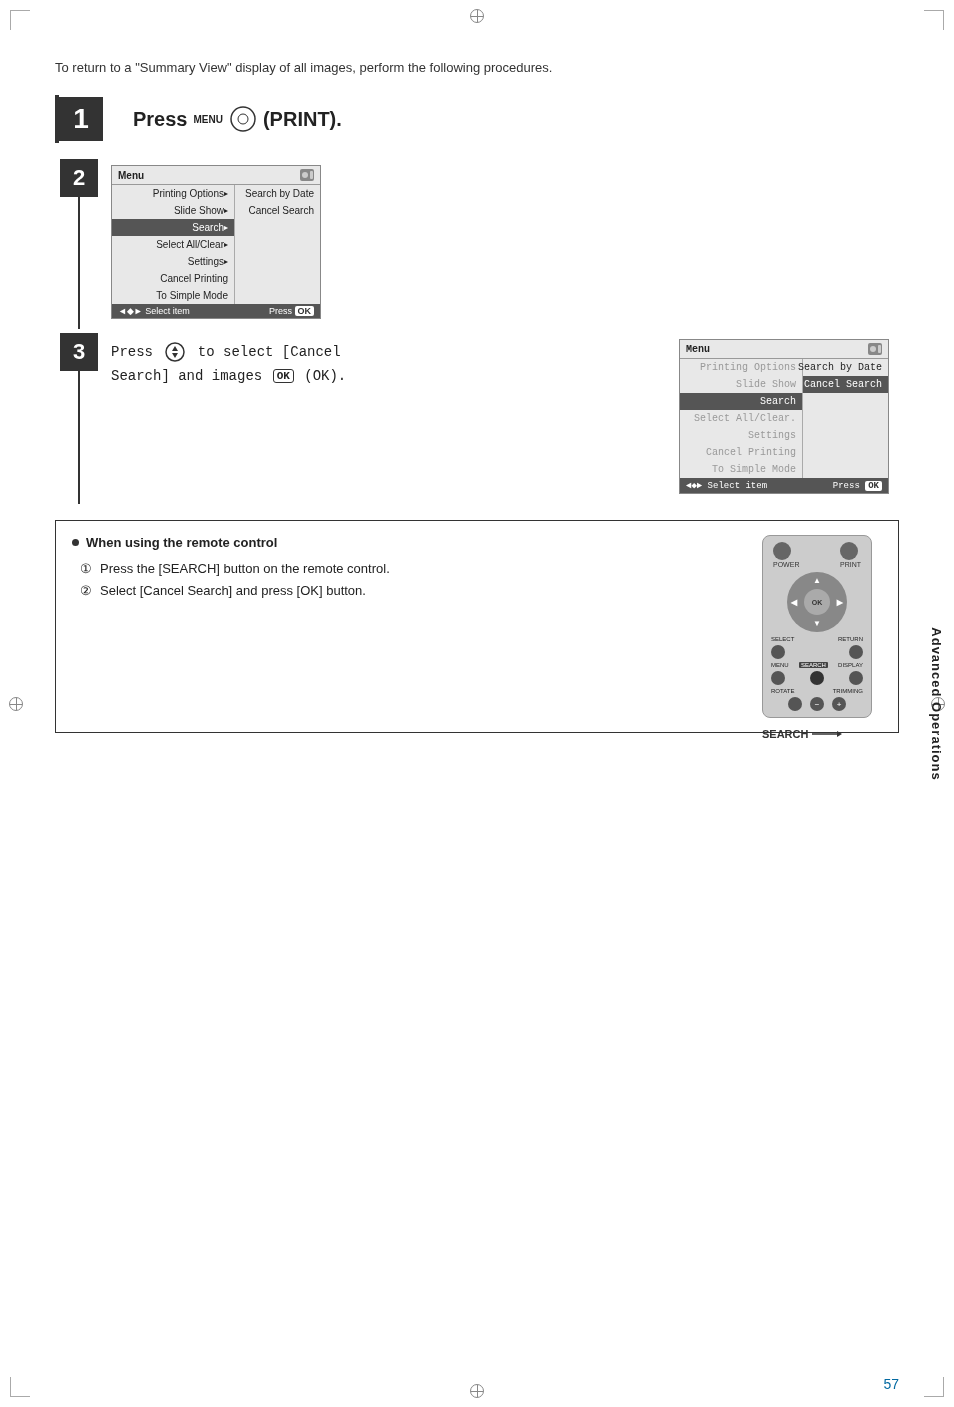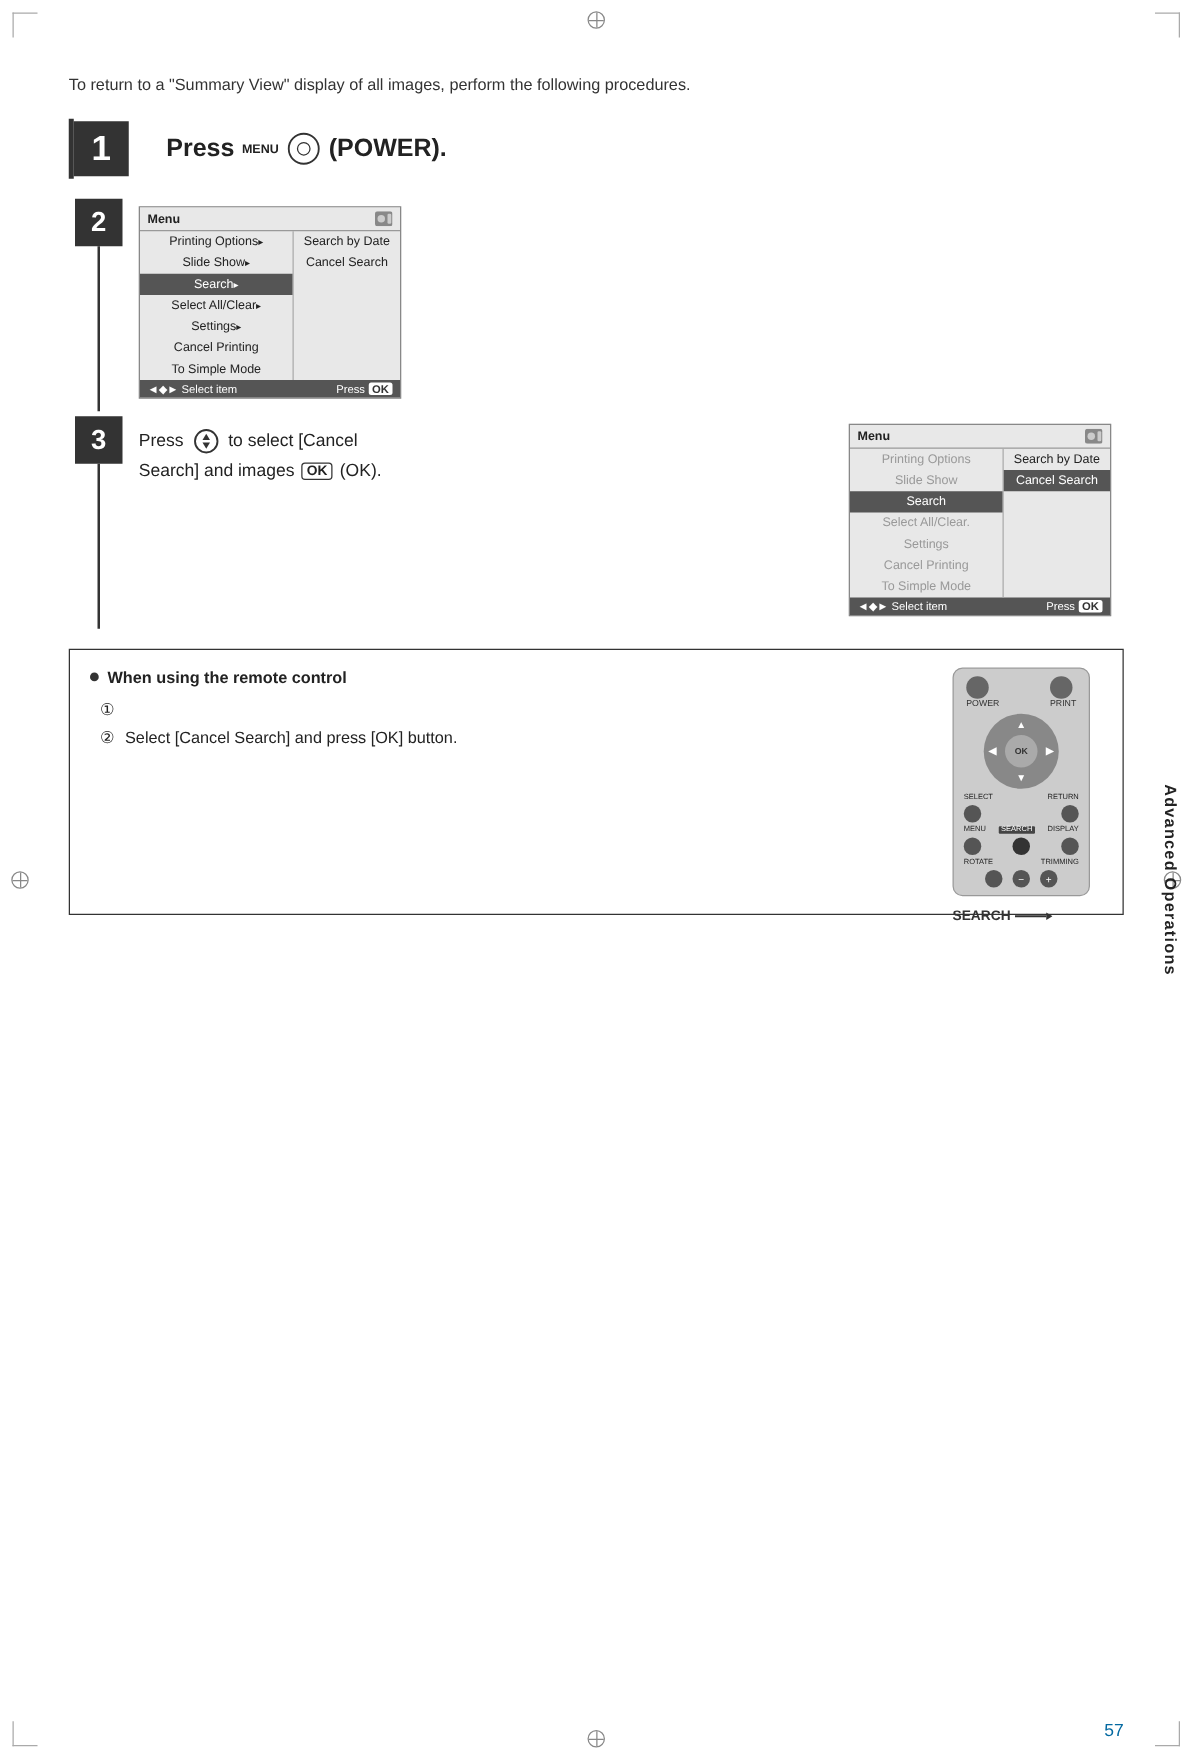--- a/index.html
+++ b/index.html
@@ -145,21 +145,21 @@
 
     .menu-right-col {
       width: 85px;
     }
 
     .menu-item {
       padding: 3px 6px;
       font-size: 10px;
       display: flex;
       align-items: center;
-      justify-content: center;
+      justify-content: flex-end;
       white-space: nowrap;
     }
 
     .menu-item.highlighted {
       background: #555;
       color: #fff;
     }
 
     .menu-item.selected {
       background: #555;
@@ -419,21 +419,21 @@
     <div style="padding: 10px 16px; font-size:20px; font-weight:bold; display:flex; align-items:center; gap:6px;">
       <span>Press</span>
       <span style="font-size:10px; font-weight:bold; vertical-align:super; position:relative;">
         <span>MENU</span>
       </span>
 
       <svg width="28" height="28" viewBox="0 0 28 28">
         <circle cx="14" cy="14" r="12" stroke="#333" stroke-width="1.5" fill="none"></circle>
         <circle cx="14" cy="14" r="5" stroke="#333" stroke-width="1" fill="none"></circle>
       </svg>
-      <span>(POWER).</span>
+      <span>(PRINT).</span>
     </div>
   </div>
 
   <div style="display:flex; margin-bottom: 4px; min-height: 140px;">
     <div style="display:flex; flex-direction:column; align-items:center; width:48px; flex-shrink:0;">
       <div style="width:38px; height:38px; background:#333; color:#fff; font-size:22px; font-weight:bold; display:flex; align-items:center; justify-content:center; flex-shrink:0;">2</div>
       <div style="width:2px; background:#333; flex:1;"></div>
     </div>
     <div style="flex:1; padding: 6px 10px 10px 8px; display:flex; align-items:flex-start; gap:12px;">
 
@@ -467,21 +467,21 @@
         </div>
       </div>
     </div>
   </div>
 
   <div style="display:flex; margin-bottom: 16px; min-height:160px;">
     <div style="display:flex; flex-direction:column; align-items:center; width:48px; flex-shrink:0;">
       <div style="width:38px; height:38px; background:#333; color:#fff; font-size:22px; font-weight:bold; display:flex; align-items:center; justify-content:center; flex-shrink:0;">3</div>
       <div style="width:2px; background:#333; flex:1;"></div>
     </div>
-    <div style="flex:1; padding: 6px 10px 10px 8px; display:flex; align-items:flex-start; gap:12px;">
+    <div style="flex:1; padding: 6px 10px 10px 8px; display:flex; align-items:flex-start; gap:12px;font-family:Liberation Mono, monospace;">
       <div style="flex:1; font-size:14px; line-height:1.7; padding-top:2px;">
         <span>Press</span>
         
         <svg width="22" height="22" viewBox="0 0 22 22" style="vertical-align:middle; margin:0 3px;">
           <circle cx="11" cy="11" r="9" stroke="#333" stroke-width="1.5" fill="none"></circle>
           <polygon points="11,5 14,10 8,10" fill="#333"></polygon>
           <polygon points="11,17 14,12 8,12" fill="#333"></polygon>
         </svg>
         <span>to select [Cancel</span><br>
         <span>Search] and images</span>
@@ -523,20 +523,21 @@
 
   <div class="remote-note-box">
     <div class="remote-note-text">
       <div class="remote-note-title">
         <span class="bullet-dot"></span>
         <span>When using the remote control</span>
       </div>
       <ul class="remote-note-list">
         <li>
           <span class="list-num">①</span>
+          <span>Press the [SEARCH] button on the remote control.</span>
         </li>
         <li>
           <span class="list-num">②</span>
           <span>Select [Cancel Search] and press [OK] button.</span>
         </li>
       </ul>
     </div>
 
     <div class="remote-image-container" style="position:relative;">
       <div class="remote-body">

